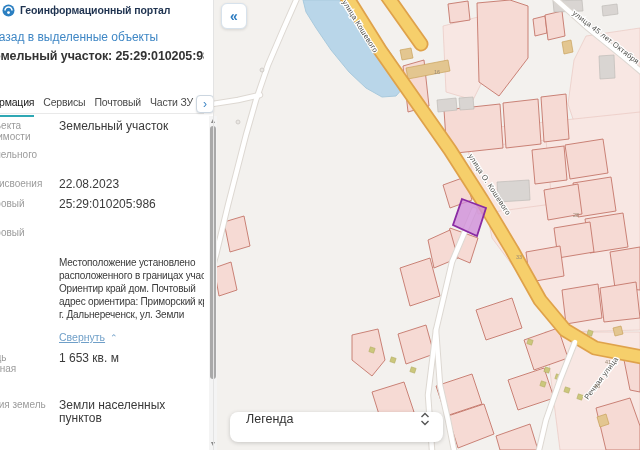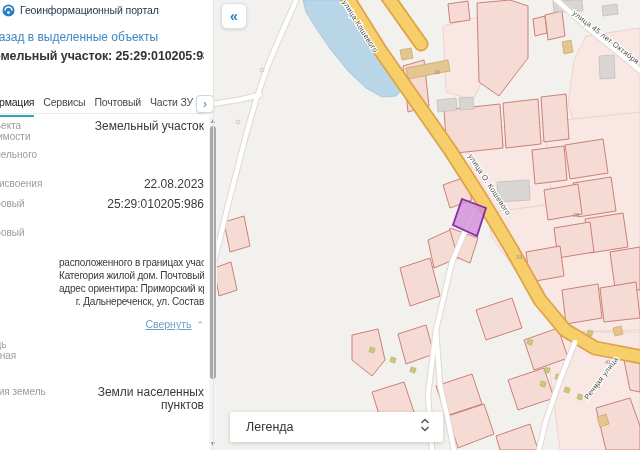--- a/index.html
+++ b/index.html
@@ -8,50 +8,50 @@
   
   #map{position:absolute;left:214px;top:0;width:426px;height:450px;}
   .mlabel{font-family:"Liberation Sans",sans-serif;fill:#4c4c48;stroke:#ffffff;stroke-width:2.4px;
           paint-order:stroke;font-size:7.5px;letter-spacing:.3px;}
   .hnum{font-family:"Liberation Sans",sans-serif;fill:#9a8a76;font-size:5.5px;}
   
   .panelbg{position:absolute;left:0;top:0;width:214px;height:450px;background:#ffffff;}
   .panel{position:absolute;left:-37px;top:0;width:241px;height:450px;background:#fff;overflow:hidden;}
   .hdr{position:absolute;left:0;top:0;width:241px;height:26px;}
   .logo{position:absolute;left:39px;top:3px;width:13px;height:13px;}
-  .hdr-title{position:absolute;left:57px;top:4px;font-size:10.5px;font-weight:400;color:#1f3350;letter-spacing:-0.1px;}
+  .hdr-title{position:absolute;left:57px;top:4px;font-size:10.5px;font-weight:700;color:#1f3350;letter-spacing:-0.1px;}
   .backlink{position:absolute;left:27px;top:30px;font-size:12px;color:#3f87c5;text-decoration:none;white-space:nowrap;}
   .ptitle{position:absolute;left:23px;top:49px;font-size:12.5px;font-weight:700;color:#333;white-space:nowrap;letter-spacing:-0.1px;}
   .tabs{position:absolute;left:9px;top:92px;display:flex;gap:9px;white-space:nowrap;}
   .tab{font-size:10.5px;letter-spacing:-0.2px;color:#4a4a4a;padding:4px 0 7px 0;cursor:pointer;}
   .tab.active{color:#222;border-bottom:2.5px solid #2fa8b4;}
   .tabline{position:absolute;left:0;top:113px;width:241px;height:1px;background:#e9e9e9;}
   .rows{position:absolute;left:0;top:120px;width:241px;}
   .row{display:flex;margin-bottom:7px;}
   .rlabel{width:96px;padding-right:5px;box-sizing:border-box;font-size:10px;line-height:11px;color:#9b9b9b;flex:none;}
-  .rvalue{width:145px;font-size:12px;line-height:13px;color:#3a3a3a;flex:none;text-align:right;}
+  .rvalue{width:145px;font-size:12px;line-height:13px;color:#3a3a3a;flex:none;}
   .rvalue.addr div{font-size:10px;line-height:13px;letter-spacing:-0.2px;white-space:nowrap;}
   .collapse-link{display:inline-block;margin-top:10px;font-size:10.5px;color:#6f9fc8;text-decoration:underline;}
   .collapse-chev{font-size:9px;color:#6f9fc8;text-decoration:none;margin-left:5px;}
   
   .sb-track{position:absolute;left:209px;top:116px;width:8px;height:334px;background:#f4f4f4;}
   .sb-thumb{position:absolute;left:210px;top:126px;width:6px;height:253px;background:#a9a9a9;border-radius:3px;}
   .sb-up{position:absolute;left:209px;top:117px;width:8px;height:8px;color:#8a8a8a;font-size:7px;line-height:8px;text-align:center;}
   .sb-down{position:absolute;left:209px;top:440px;width:8px;height:8px;color:#8a8a8a;font-size:7px;line-height:8px;text-align:center;}
   
   .morebtn{position:absolute;left:196px;top:95px;width:18px;height:18px;background:#fff;border:1px solid #ccd6e0;
            border-radius:4px;box-shadow:0 1px 2px rgba(0,0,0,.12);color:#3f87c5;font-size:12px;line-height:16px;
            text-align:center;padding:0;cursor:pointer;}
   
   .collapsebtn{position:absolute;left:221px;top:3px;width:26px;height:26px;background:#fff;border:1px solid #d7e2ec;
            border-radius:6px;box-shadow:0 1px 3px rgba(0,0,0,.12);color:#2e7cc0;font-size:14px;font-weight:700;
            line-height:24px;text-align:center;padding:0;cursor:pointer;}
   
-  .legend{position:absolute;left:230px;top:412px;width:213px;height:30px;background:#fff;border-radius:2px;
-          box-shadow:0 1px 4px rgba(0,0,0,.18);display:flex;align-items:center;cursor:pointer;}
+  .legend{position:absolute;left:230px;top:412px;width:213px;height:30px;background:#fff;border-radius:8px;
+          box-shadow:0 1px 4px rgba(0,0,0,.18);display:flex;align-items:flex-start;cursor:pointer;}
   .legend-label{margin-left:16px;font-size:12.5px;color:#333;flex:1;}
   .legend-chev{margin-right:13px;}
   .divider{position:absolute;left:213px;top:0;width:1px;height:450px;background:#e3e3e3;}
 </style>
 </head>
 <body>
 
 <svg id="map" viewBox="214 0 426 450">
     <rect x="214" y="0" width="426" height="450" fill="#f3f1ee"></rect>
     <polygon points="303,0 347,0 362,16 380,38 394,58 402,74 403,88 396,96 382,97 366,88 349,72 331,50 316,28 306,12" fill="#b9d6e9" stroke="#a9cadd" stroke-width="1"></polygon>
@@ -193,24 +193,25 @@
       </div>
       <div class="row">
         <div class="rlabel">Кадастровый номер</div>
         <div class="rvalue">25:29:010205:986</div>
       </div>
       <div class="row">
         <div class="rlabel">Кадастровый квартал</div>
       </div>
       <div class="row">
         <div class="rlabel">Адрес</div>
-        <div class="rvalue addr"><div>расположенного в границах участка.</div><div>Категория жилой дом. Почтовый</div><div>адрес ориентира: Приморский край,</div><div>г. Дальнереченск, ул. Состав</div><a href="#" class="collapse-link">Свернуть</a><span class="collapse-chev">⌃</span></div>
+        <div class="rvalue addr"><div>Местоположение установлено</div><div>расположенного в границах участка.</div><div>Ориентир край дом. Почтовый</div><div>адрес ориентира: Приморский край,</div><div>г. Дальнереченск, ул. Земли</div><a href="#" class="collapse-link">Свернуть</a><span class="collapse-chev">⌃</span></div>
       </div>
       <div class="row">
         <div class="rlabel">Площадь уточненная</div>
+        <div class="rvalue">1 653 кв. м</div>
       </div>
       <div class="row">
         <div class="rlabel">Статус</div>
       </div>
       <div class="row">
         <div class="rlabel">Категория земель</div>
         <div class="rvalue">Земли населенных пунктов</div>
       </div>
     </div>
 </div>

